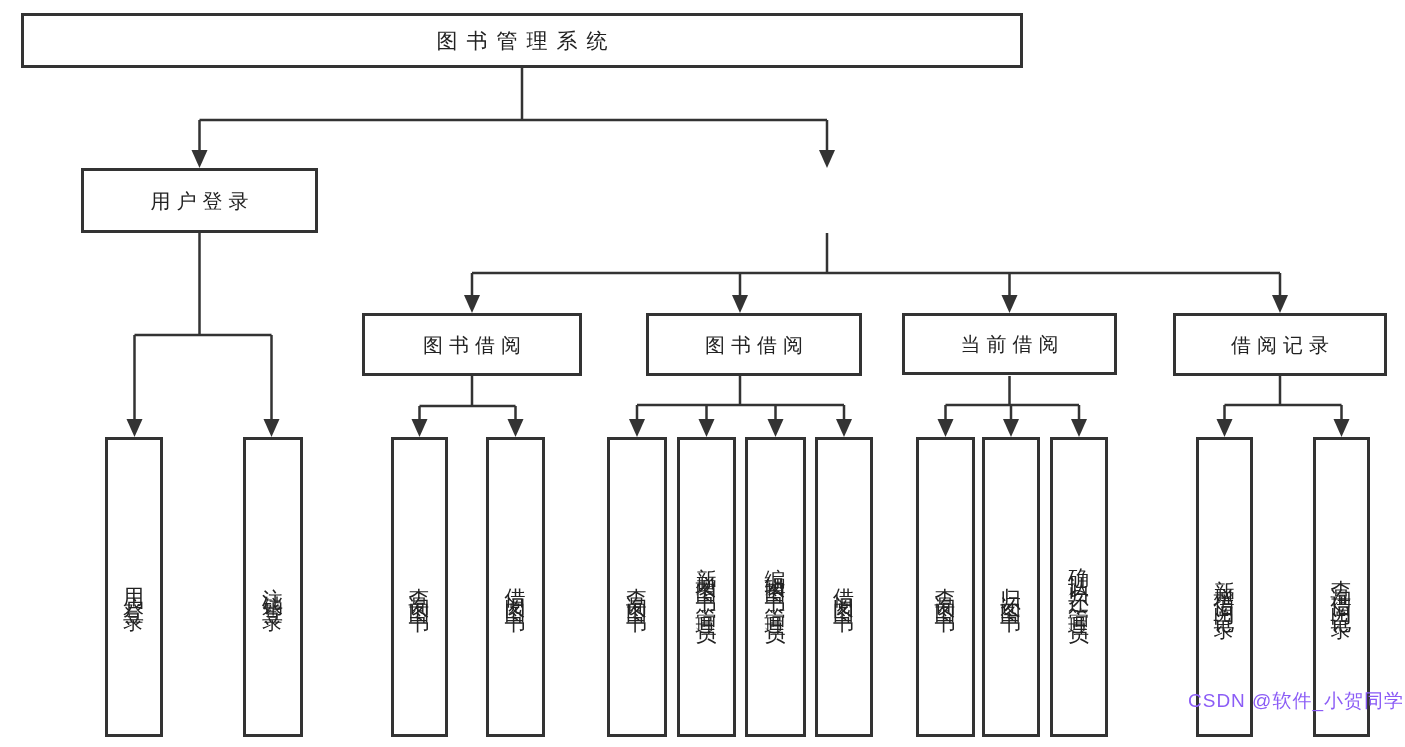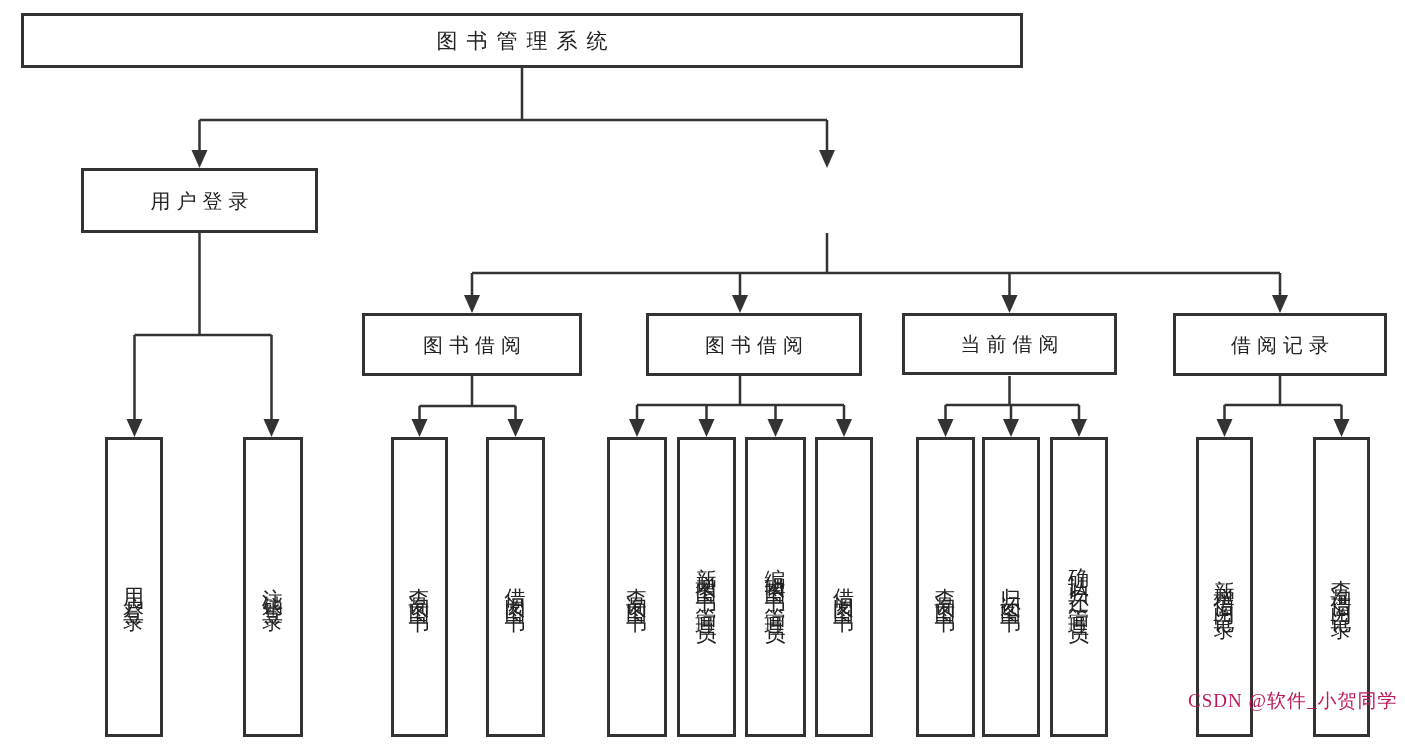--- a/index.html
+++ b/index.html
@@ -17,21 +17,21 @@
   }
   .node .lbl{white-space:nowrap;line-height:1;}
   .node.h .lbl{font-size:20px;letter-spacing:6px;text-indent:6px;}
   .node.title .lbl{font-size:21px;letter-spacing:9px;text-indent:9px;}
   .node.v .lbl{
     writing-mode:vertical-rl;text-orientation:mixed;
     font-size:21px;letter-spacing:8px;white-space:nowrap;
   }
   .watermark{
     position:absolute;left:1188px;top:688px;z-index:5;
-    font-size:19px;letter-spacing:1px;color:#be185d;white-space:nowrap;font-family:Liberation Serif, serif;
+    font-size:19px;letter-spacing:1px;color:#8b5cf6;white-space:nowrap;
   }
 </style>
 </head>
 <body>
 
 <div class="canvas">
 
   <svg class="connectors" viewBox="0 0 1405 747" xmlns="http://www.w3.org/2000/svg">
 
     <g>

